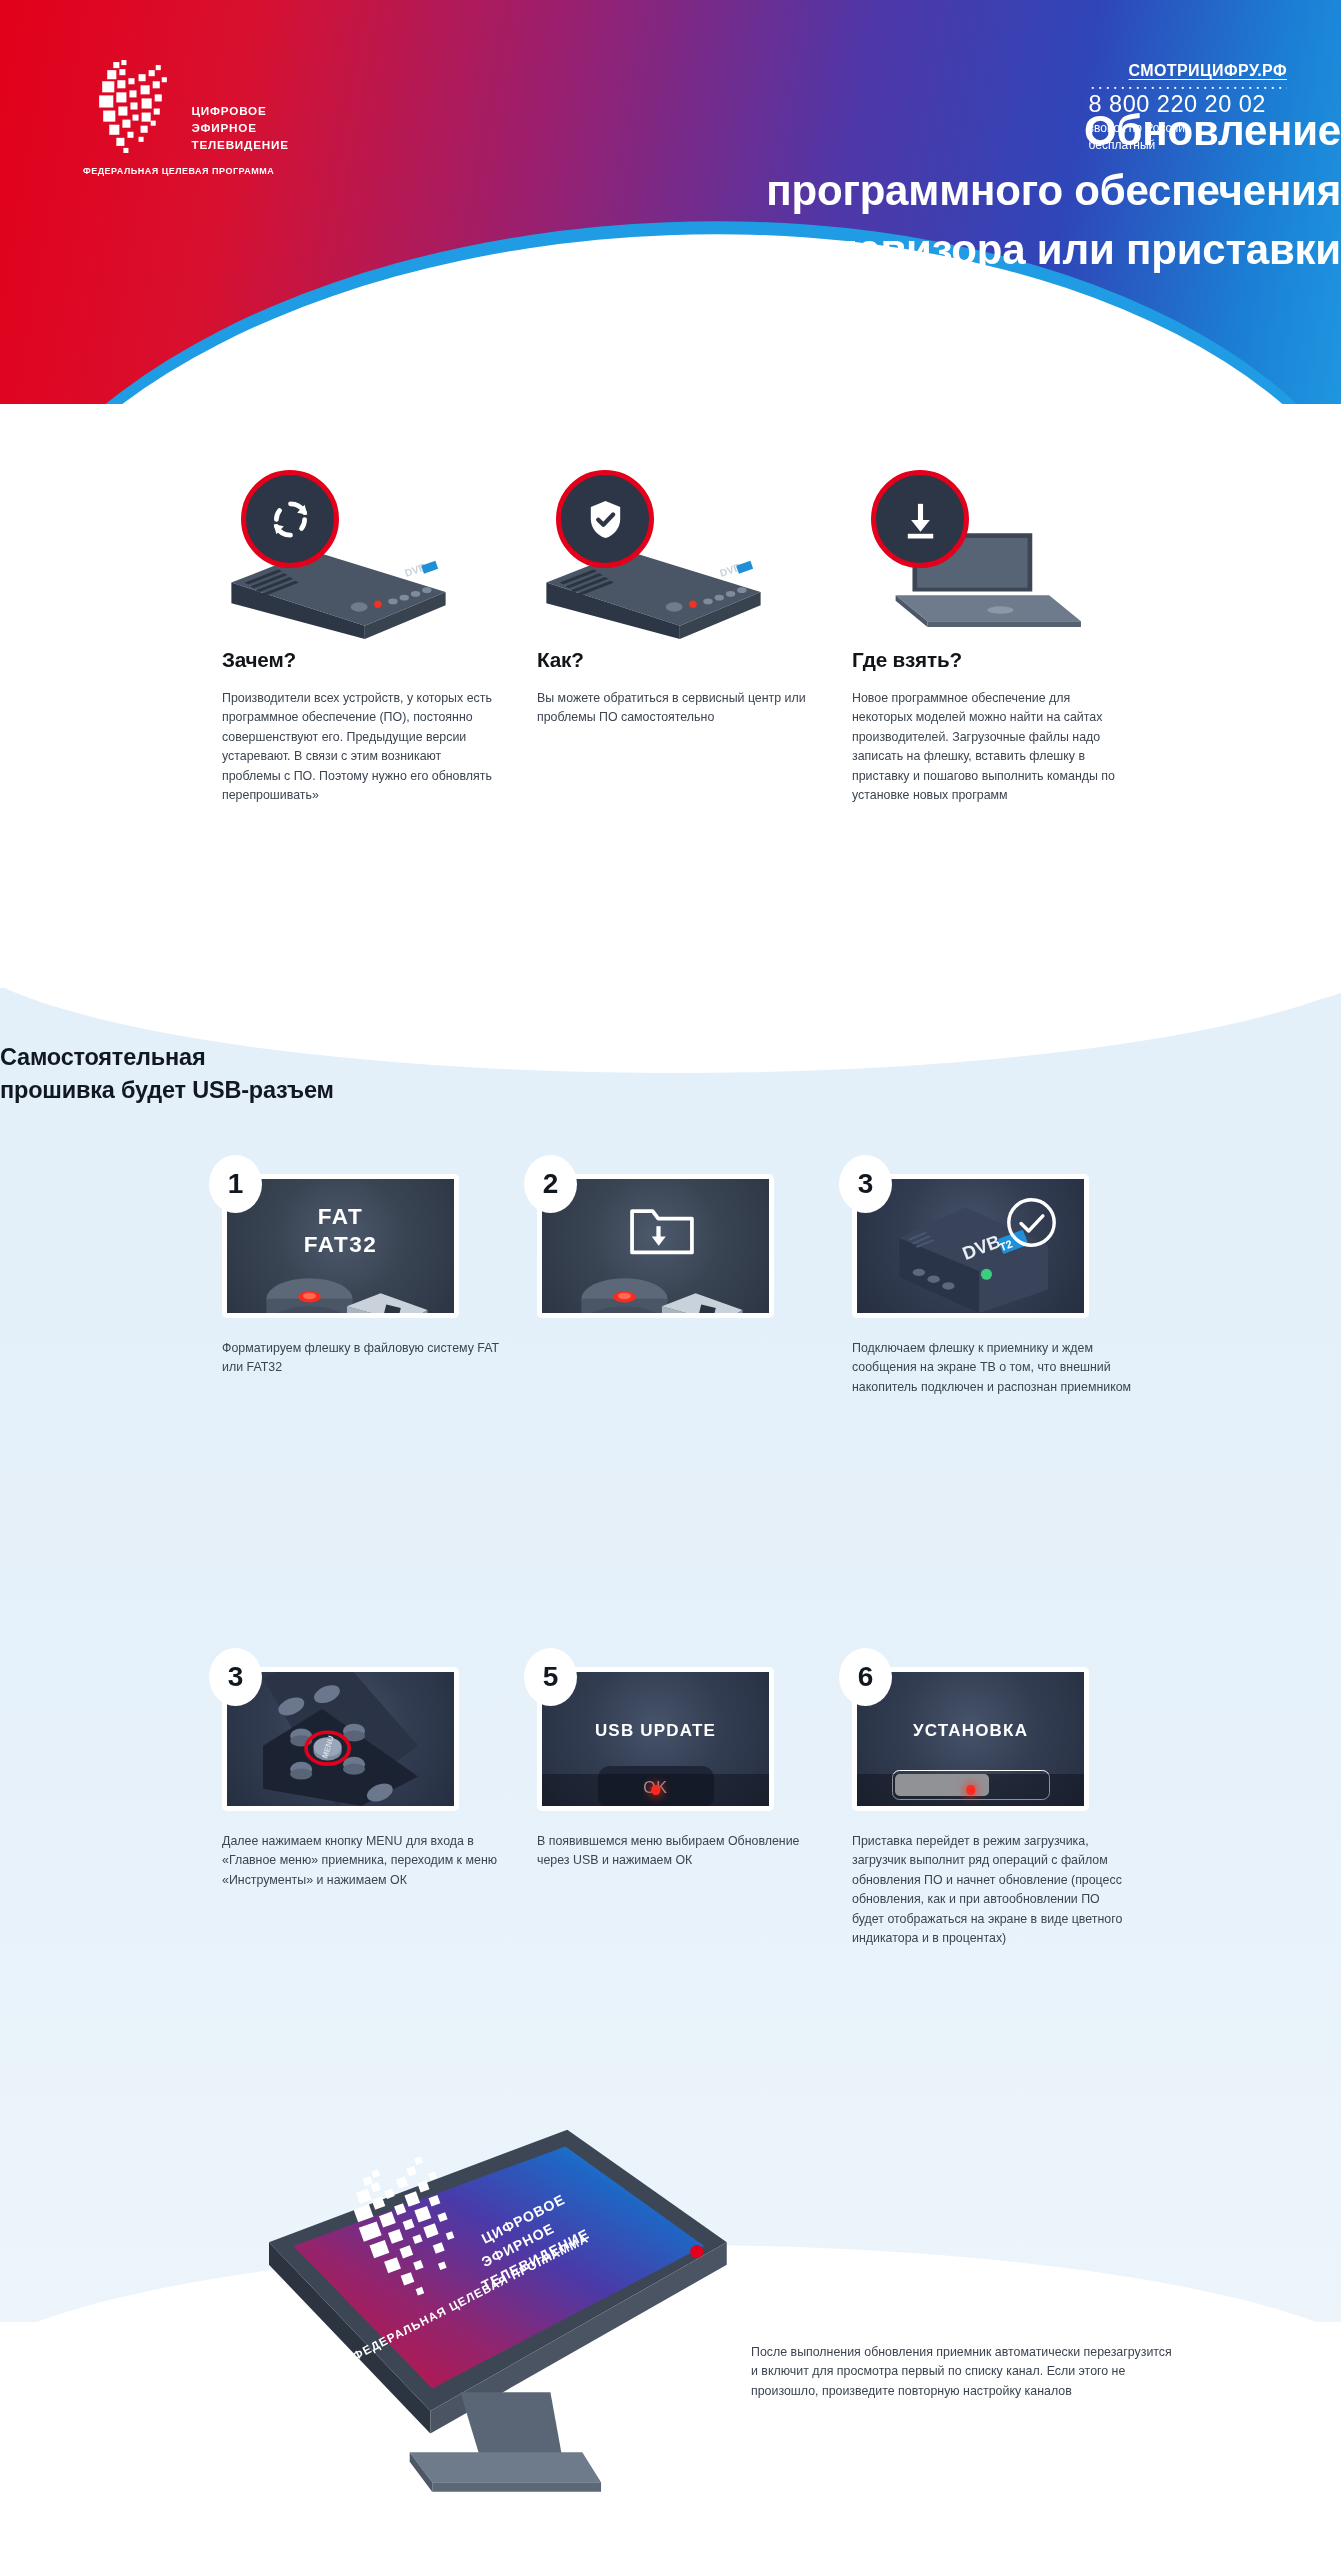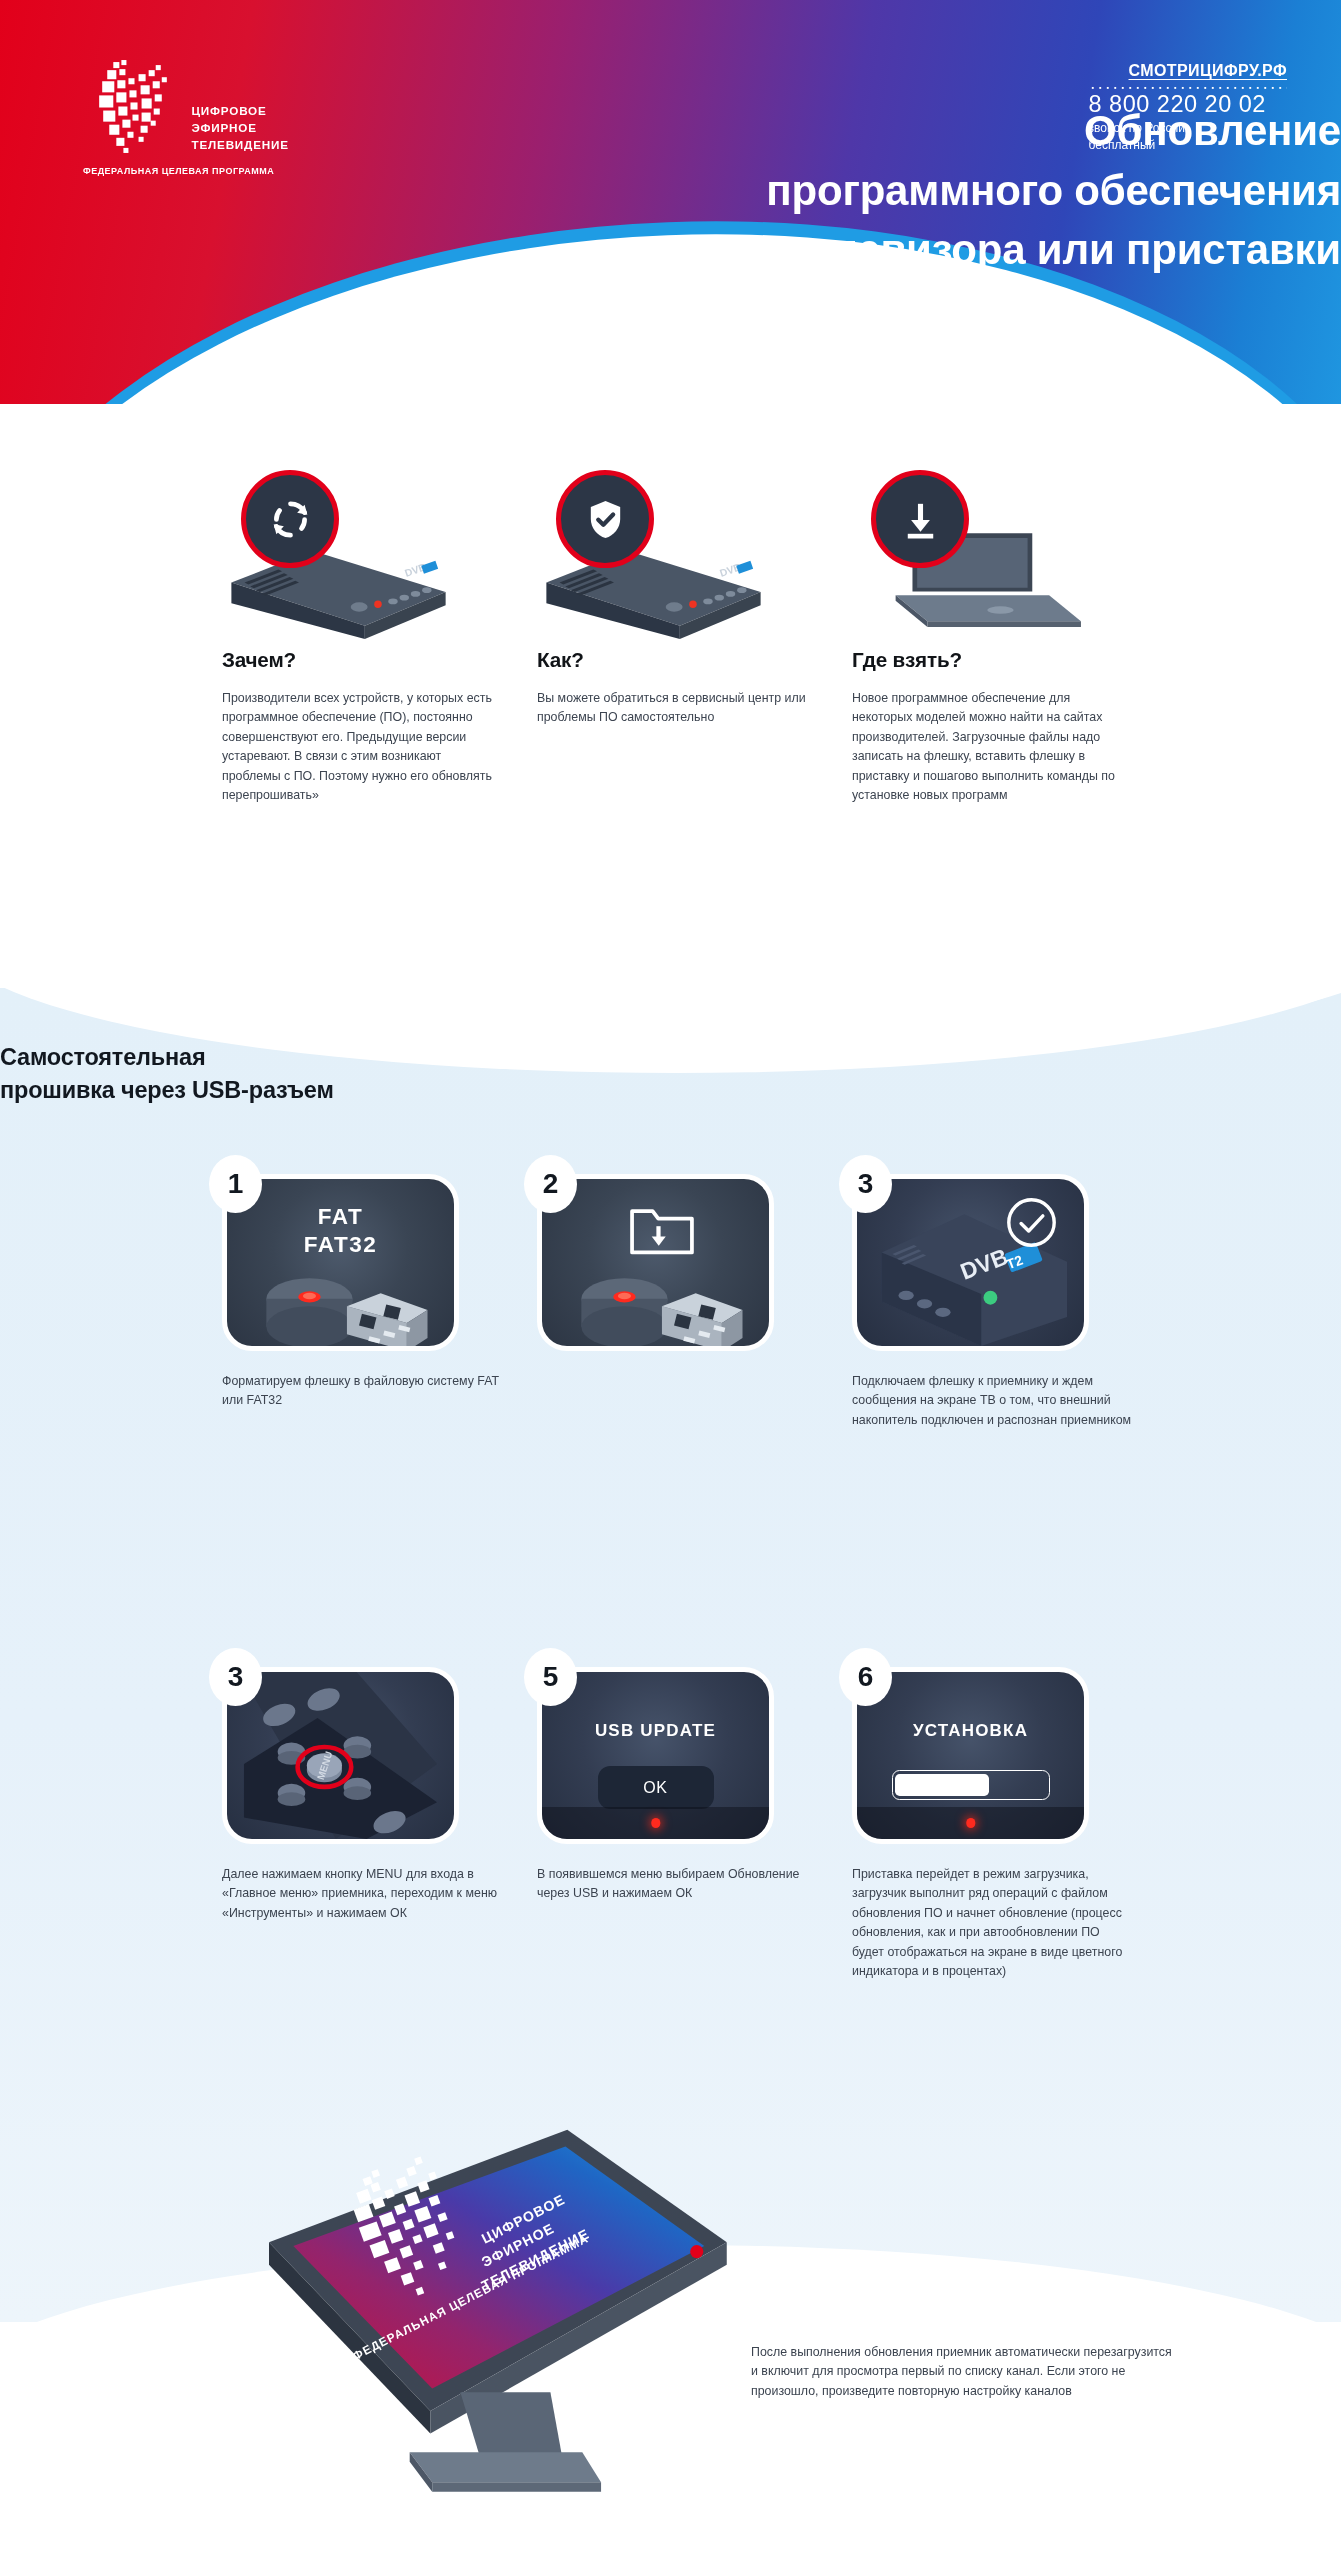--- a/index.html
+++ b/index.html
@@ -228,22 +228,22 @@
     width: 53px; height: 58px;
     border-radius: 50%;
     background: #ffffff;
     display: flex; align-items: center; justify-content: center;
     font-size: 28px;
     font-weight: bold;
     color: #121820;
     z-index: 6;
   }
   .card {
-    width: 237px; height: 177px;
-    border-radius: 30px;
+    width: 237px; height: 144px;
+    border-radius: 5px;
     border: 5.6px solid #ffffff;
     background: radial-gradient(circle at 50% 42%, #4d5a6c 0%, #3a4554 45%, #2c3543 100%);
     overflow: hidden;
     position: relative;
   }
   .card.dark {
     background: radial-gradient(circle at 50% 40%, #46536a 0%, #333d52 48%, #262f41 100%);
   }
 
   .fat-label {
@@ -519,21 +519,21 @@
   </div>
 
   <div class="panel">
     <div class="panel-top-wave"></div>
     <div class="panel-top-wave2"></div>
     <div class="panel-bottom-wave"></div>
   </div>
 
   <div class="section-title">
     <div>Самостоятельная</div>
-    <div>прошивка через USB-разъем</div>
+    <div>прошивка будет USB-разъем</div>
   </div>
 
   <div class="steps-row row1">
 
     <div class="step">
       <div class="card-wrap">
         <div class="step-num">1</div>
         <div class="card">
           <div class="fat-label">
             <div>FAT</div>

